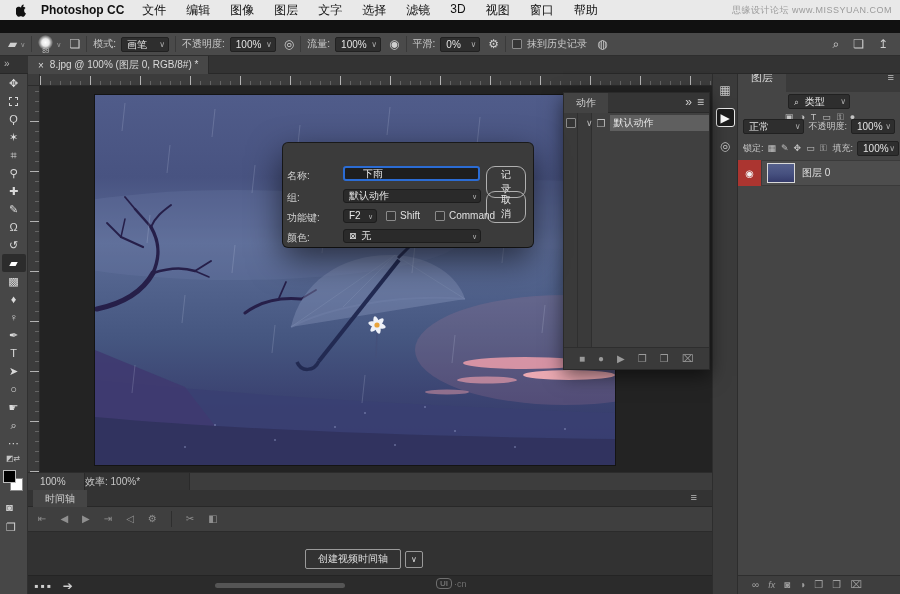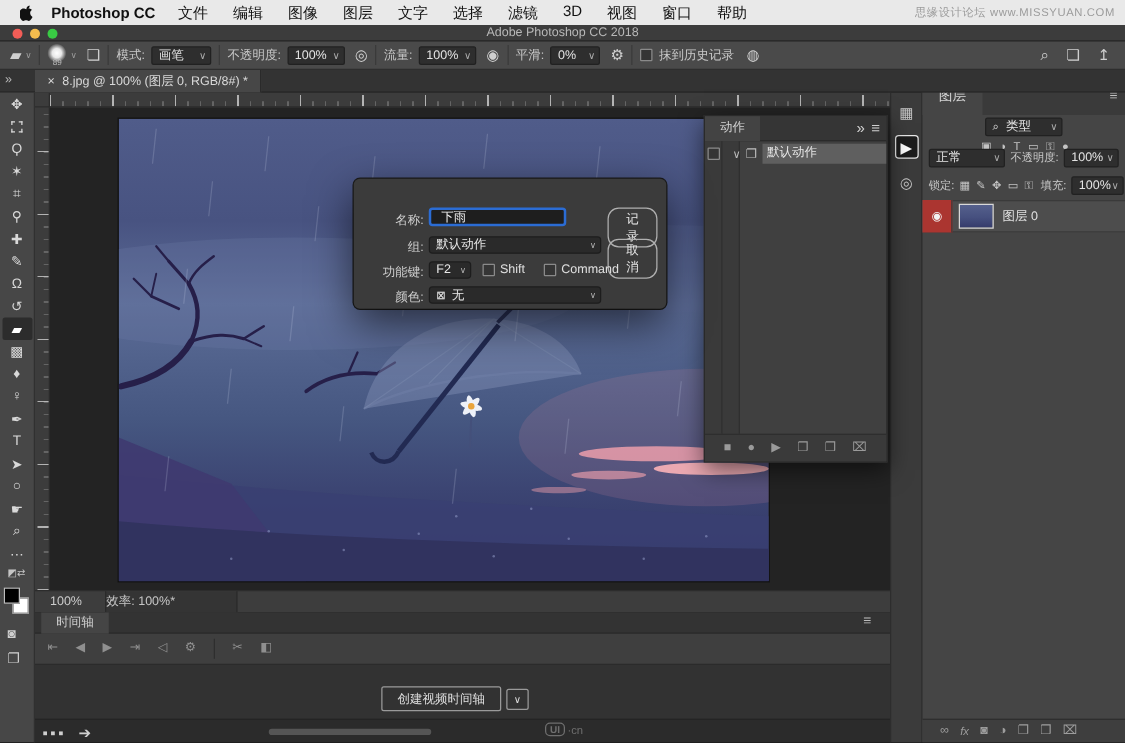--- a/index.html
+++ b/index.html
@@ -138,26 +138,26 @@
   #layers-bottom { position:absolute; left:0; bottom:0; right:0; height:19px; background:#3e3e3e; border-top:1px solid #2e2e2e;
     display:flex; align-items:center; gap:9px; padding-left:14px; }
   #layers-bottom .ico { color:#9d9d9d; font-size:10px; }
   #layers-bottom .fx { font-style:italic; font-size:9px; }
   
   #dialog { position:absolute; left:283px; top:143px; width:250px; height:104px; background:#3b3b3b;
     border-radius:5px; box-shadow:0 12px 34px rgba(0,0,0,.6), 0 0 0 1px #1d1d1d; z-index:70; }
   #dialog-title { position:absolute; left:0; top:0; right:0; height:15px; border-radius:5px 5px 0 0;
     background:linear-gradient(180deg,#e2e2e2,#c8c8c8); color:#222; font-size:10px; font-weight:bold;
     text-align:center; line-height:15px; border-bottom:1px solid #9b9b9b; }
-  .dlg-label { position:absolute; color:#cfcfcf; font-size:10px; text-align:right; width:52px; }
+  .dlg-label { position:absolute; color:#cfcfcf; font-size:10px; text-align:left; width:52px; }
   .dlg-fld { position:absolute; background:#2a2a2a; border:1px solid #1d1d1d; border-radius:3px;
     height:14px; color:#e8e8e8; font-size:10px; line-height:12px; padding:0 14px 0 5px; }
   .dlg-fld .chev { position:absolute; right:3px; top:1px; font-size:7px; color:#b0b0b0; }
-  #dlg-name-input { position:absolute; left:60px; top:23px; width:110px; height:15px; background:#1e1e1e;
-    border:2px solid #2b6cd4; border-radius:3px; color:#f0f0f0; font-size:10px; padding:0 8px;
+  #dlg-name-input { position:absolute; left:60px; top:23px; width:137px; height:15px; background:#1e1e1e;
+    border:2px solid #2b6cd4; border-radius:3px; color:#f0f0f0; font-size:10px; padding:0 18px;
     font-family:"Liberation Sans","DejaVu Sans",sans-serif; outline:none; }
   .pill { position:absolute; border:1px solid #b0b0b0; border-radius:9px; color:#e8e8e8; font-size:10px;
     background:transparent; padding:1px 10px; text-align:center; }
   #dlg-none-swatch { font-size:9px; margin-right:2px; color:#e8e8e8; }
   .dlg-chk-label { color:#e0e0e0; font-size:10px; margin-left:4px; }
 </style>
 </head>
 <body>
 
 <div id="app">
@@ -178,26 +178,20 @@
         <span>选择</span>
         <span>滤镜</span>
         <span>3D</span>
         <span>视图</span>
         <span>窗口</span>
         <span>帮助</span>
       </span>
     <span id="menu-watermark">思缘设计论坛 www.MISSYUAN.COM</span>
   </div>
 
-  <div id="title-bar">
-    <span class="traffic" id="tl-close"></span>
-    <span class="traffic" id="tl-min"></span>
-    <span class="traffic" id="tl-zoom"></span>
-    <span id="window-title">Adobe Photoshop CC 2018</span>
-  </div>
 
   <div id="options-bar">
     <span class="ico" style="margin-left:8px;">▰</span>
     <span class="ico" style="font-size:7px;margin-left:3px;color:#9a9a9a;">∨</span>
     <span class="obar-sep"></span>
     <span style="position:relative;display:inline-flex;flex-direction:column;align-items:center;">
       <span class="brush-preview"></span>
       <span style="font-size:6.5px;color:#bdbdbd;margin-top:-3px;">89</span>
     </span>
     <span class="ico" style="font-size:7px;margin-left:3px;color:#9a9a9a;">∨</span>

